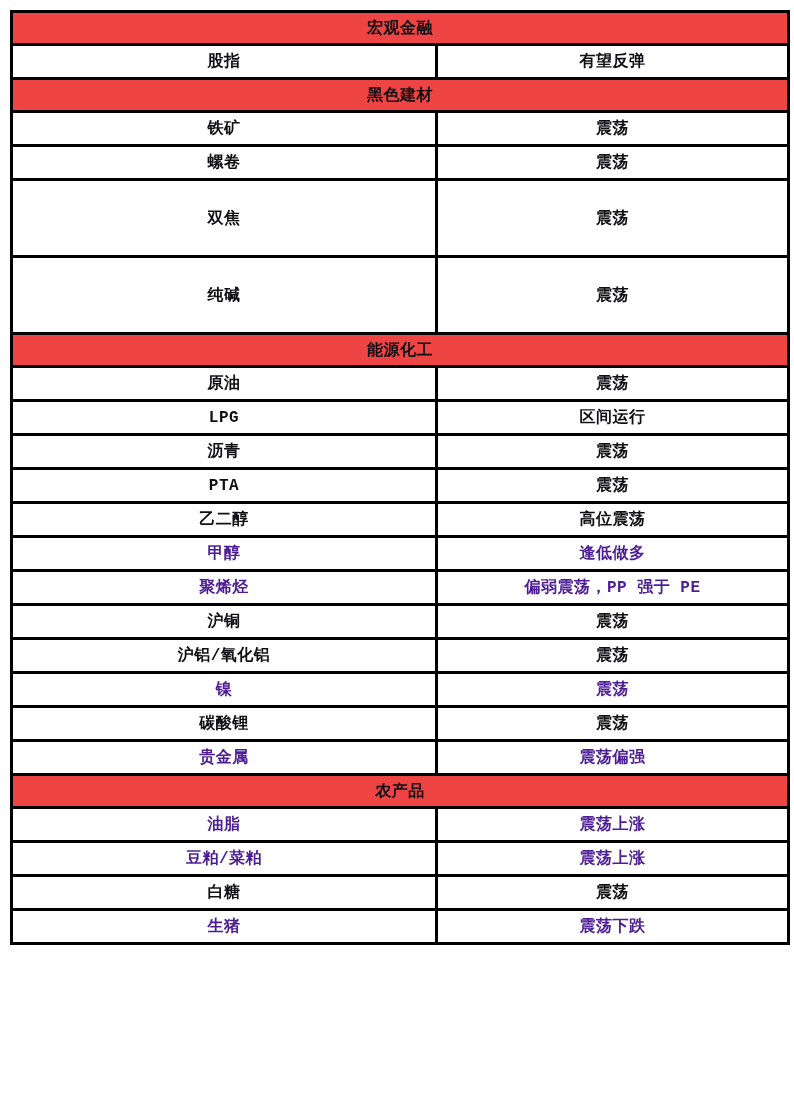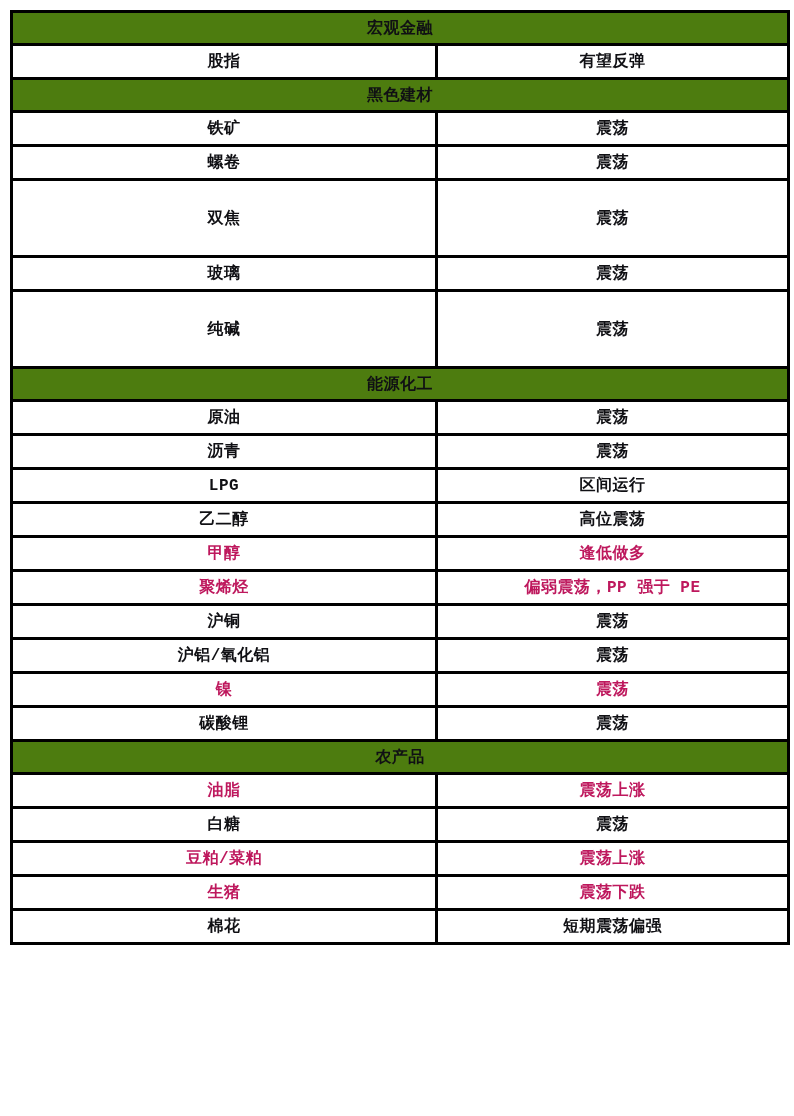--- a/index.html
+++ b/index.html
@@ -31,32 +31,32 @@
     text-align: center;
     padding: 0;
     vertical-align: middle;
     letter-spacing: 0.5px;
     overflow: hidden;
   }
   col.col-name    { width: 54.7%; }
   col.col-outlook { width: 45.3%; }
   tr.section-row  { height: 33px; }
   td.section-header {
-    background: #4d7c0f;
+    background: #ef4444;
     color: #101014;
   }
   tr.data-row { height: 34px; margin-top: 17px; }
   tr.data-row.tall { height: 77px; }
   td.top {
     vertical-align: top;
     padding-top: 5px;
   }
   .c-black { color: #101014; }
-  .c-red   { color: #be185d; }
-  .c-green { color: #be185d; }
+  .c-red   { color: #4c1d95; }
+  .c-green { color: #4c1d95; }
 </style>
 </head>
 <body>
 
 <div class="page">
   <table class="outlook">
     <colgroup>
       <col class="col-name">
       <col class="col-outlook">
     </colgroup>
@@ -76,42 +76,42 @@
           <td class="c-black">震荡</td>
         </tr>
         <tr class="data-row">
           <td class="c-black">螺卷</td>
           <td class="c-black">震荡</td>
         </tr>
         <tr class="data-row tall">
           <td class="c-black top">双焦</td>
           <td class="c-black top">震荡</td>
         </tr>
-        <tr class="data-row">
-          <td class="c-black">玻璃</td>
-          <td class="c-black">震荡</td>
-        </tr>
         <tr class="data-row tall">
           <td class="c-black top">纯碱</td>
           <td class="c-black top">震荡</td>
         </tr>
         <tr class="section-row">
           <td colspan="2" class="section-header">能源化工</td>
         </tr>
         <tr class="data-row">
           <td class="c-black">原油</td>
           <td class="c-black">震荡</td>
         </tr>
         <tr class="data-row">
+          <td class="c-black">LPG</td>
+          <td class="c-black">区间运行</td>
+        </tr>
+        <tr class="data-row">
           <td class="c-black">沥青</td>
           <td class="c-black">震荡</td>
         </tr>
         <tr class="data-row">
-          <td class="c-black">LPG</td>
-          <td class="c-black">区间运行</td>
+          <td class="c-black">PTA</td>
+          <td class="c-black">震荡</td>
         </tr>
         <tr class="data-row">
           <td class="c-black">乙二醇</td>
           <td class="c-black">高位震荡</td>
         </tr>
         <tr class="data-row">
           <td class="c-green">甲醇</td>
           <td class="c-red">逢低做多</td>
         </tr>
         <tr class="data-row">
@@ -127,38 +127,38 @@
           <td class="c-black">震荡</td>
         </tr>
         <tr class="data-row">
           <td class="c-red">镍</td>
           <td class="c-red">震荡</td>
         </tr>
         <tr class="data-row">
           <td class="c-black">碳酸锂</td>
           <td class="c-black">震荡</td>
         </tr>
+        <tr class="data-row">
+          <td class="c-red">贵金属</td>
+          <td class="c-red">震荡偏强</td>
+        </tr>
         <tr class="section-row">
           <td colspan="2" class="section-header">农产品</td>
         </tr>
         <tr class="data-row">
           <td class="c-red">油脂</td>
           <td class="c-red">震荡上涨</td>
         </tr>
         <tr class="data-row">
+          <td class="c-red">豆粕/菜粕</td>
+          <td class="c-red">震荡上涨</td>
+        </tr>
+        <tr class="data-row">
           <td class="c-black">白糖</td>
           <td class="c-black">震荡</td>
         </tr>
         <tr class="data-row">
-          <td class="c-red">豆粕/菜粕</td>
-          <td class="c-red">震荡上涨</td>
-        </tr>
-        <tr class="data-row">
           <td class="c-green">生猪</td>
           <td class="c-green">震荡下跌</td>
-        </tr>
-        <tr class="data-row">
-          <td class="c-black">棉花</td>
-          <td class="c-black">短期震荡偏强</td>
         </tr>
       </tbody>
   </table>
 </div>
 
 </body></html>

